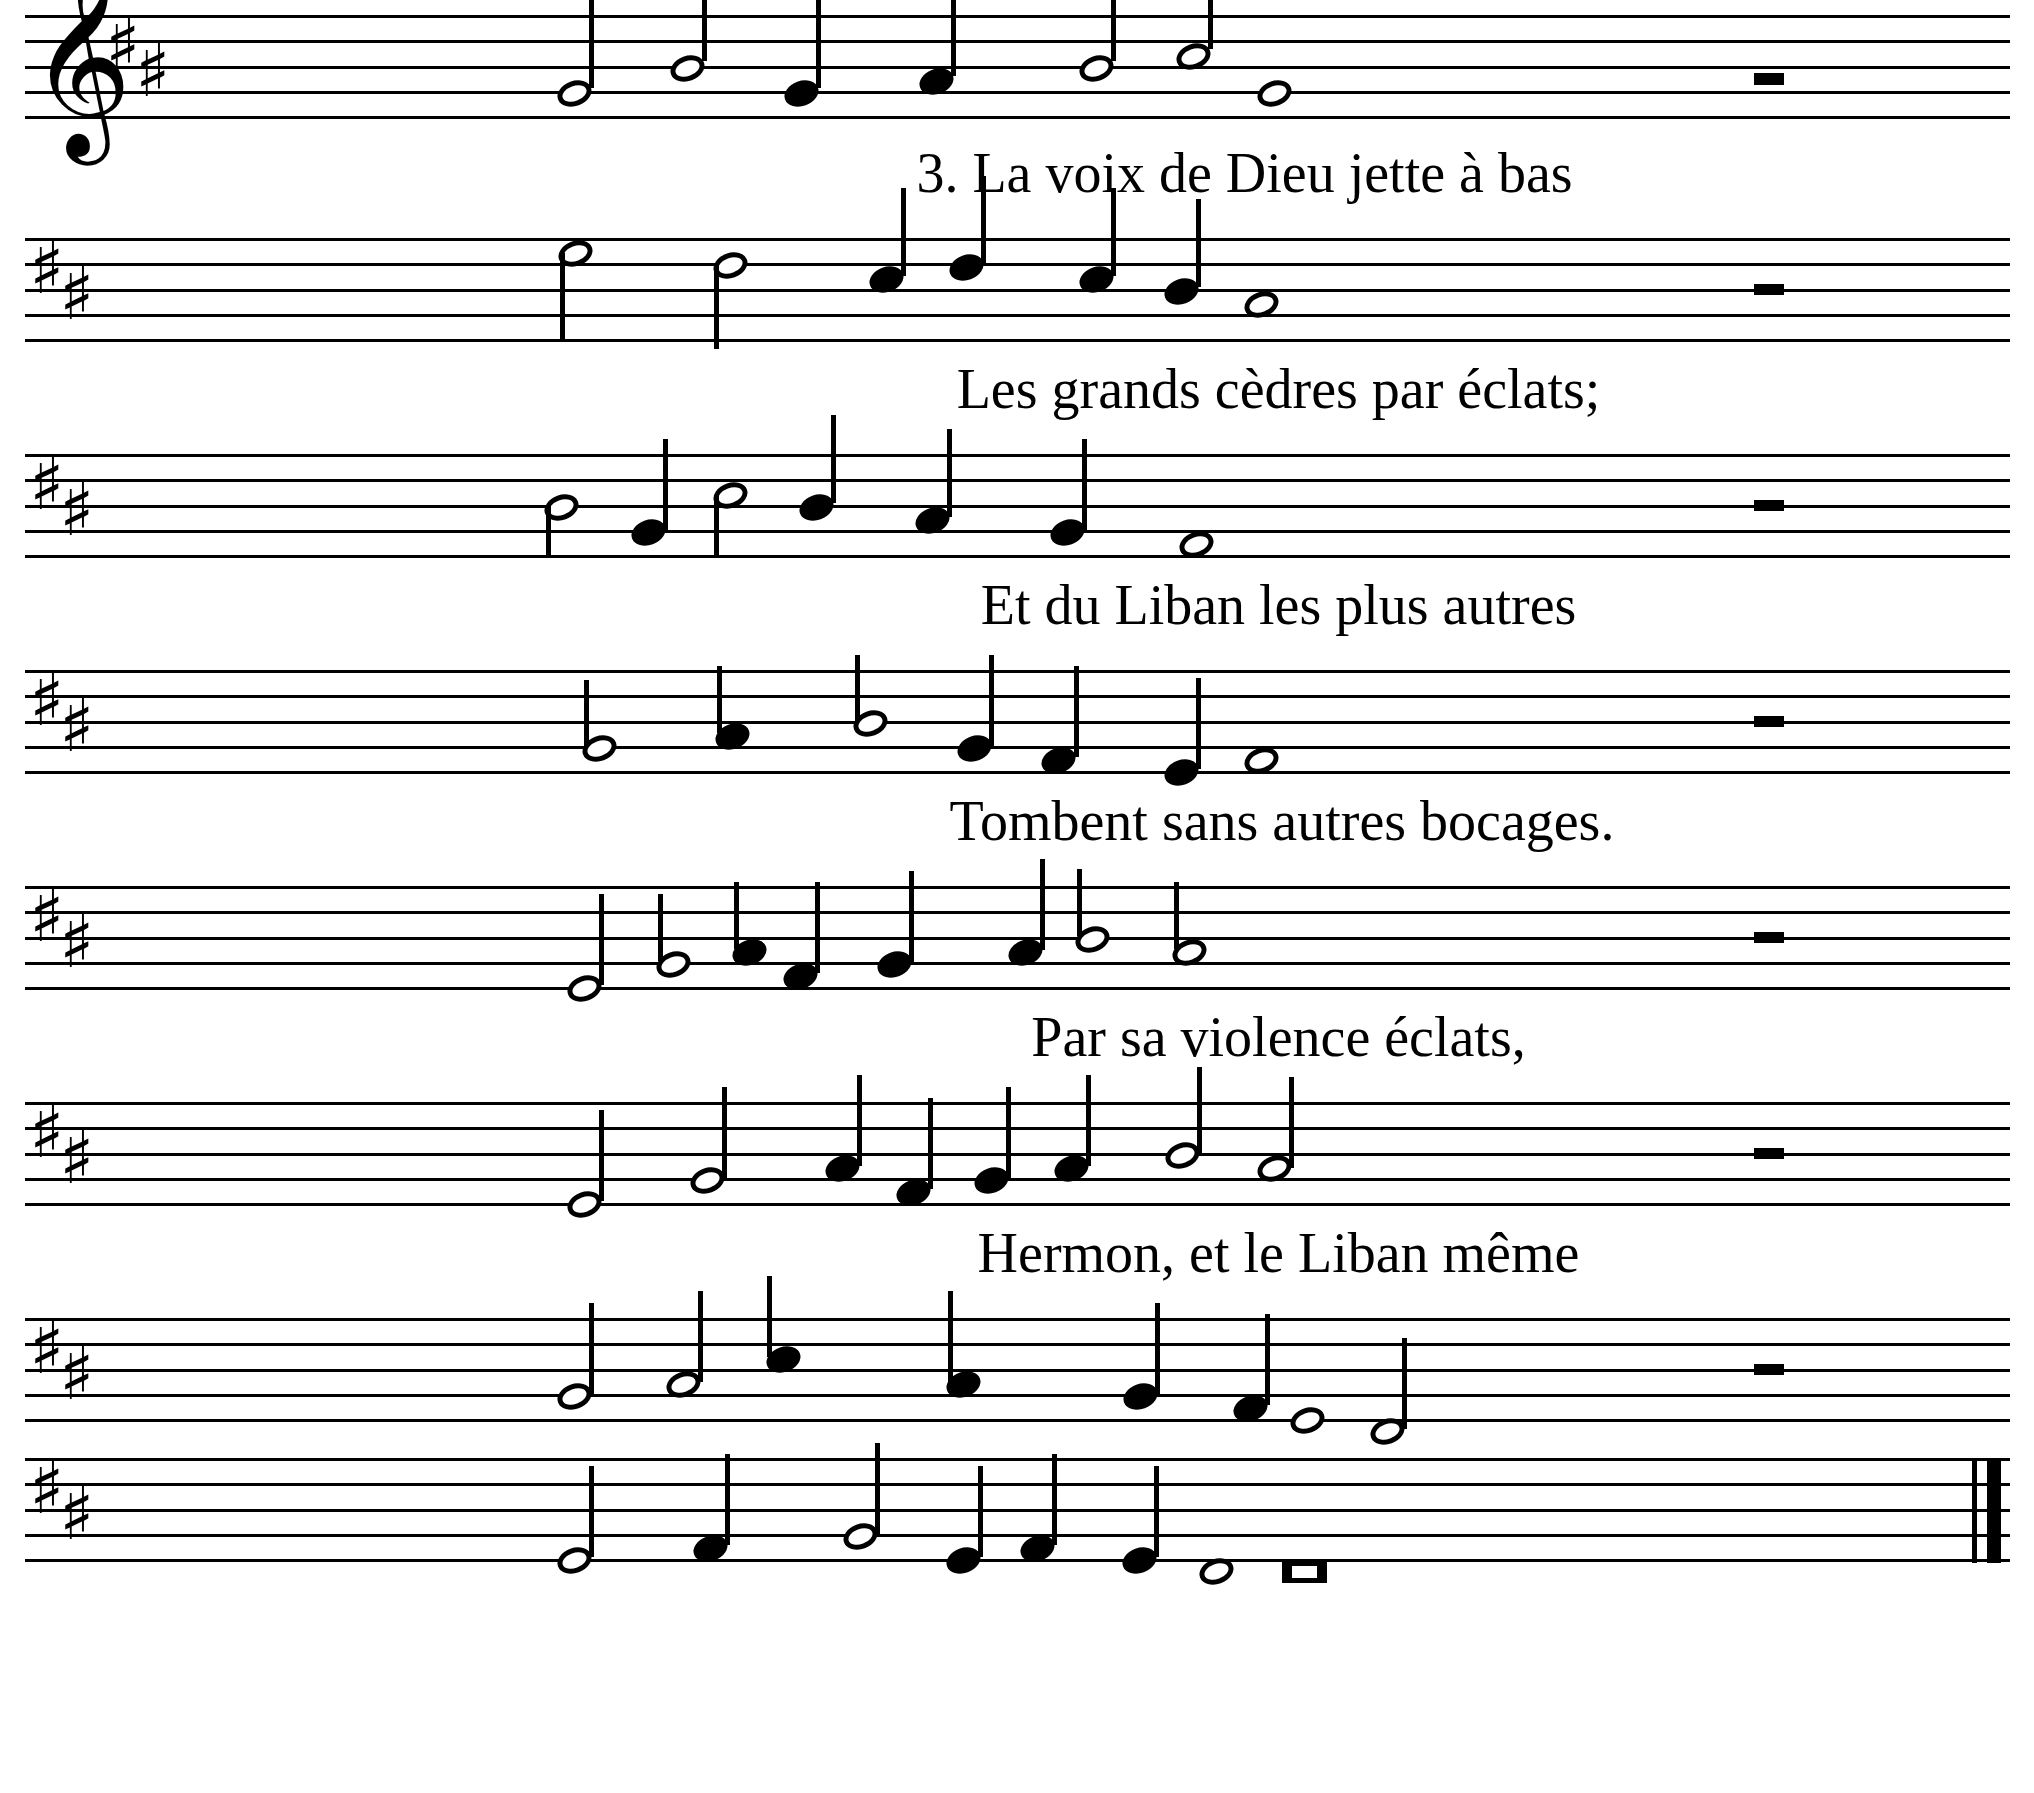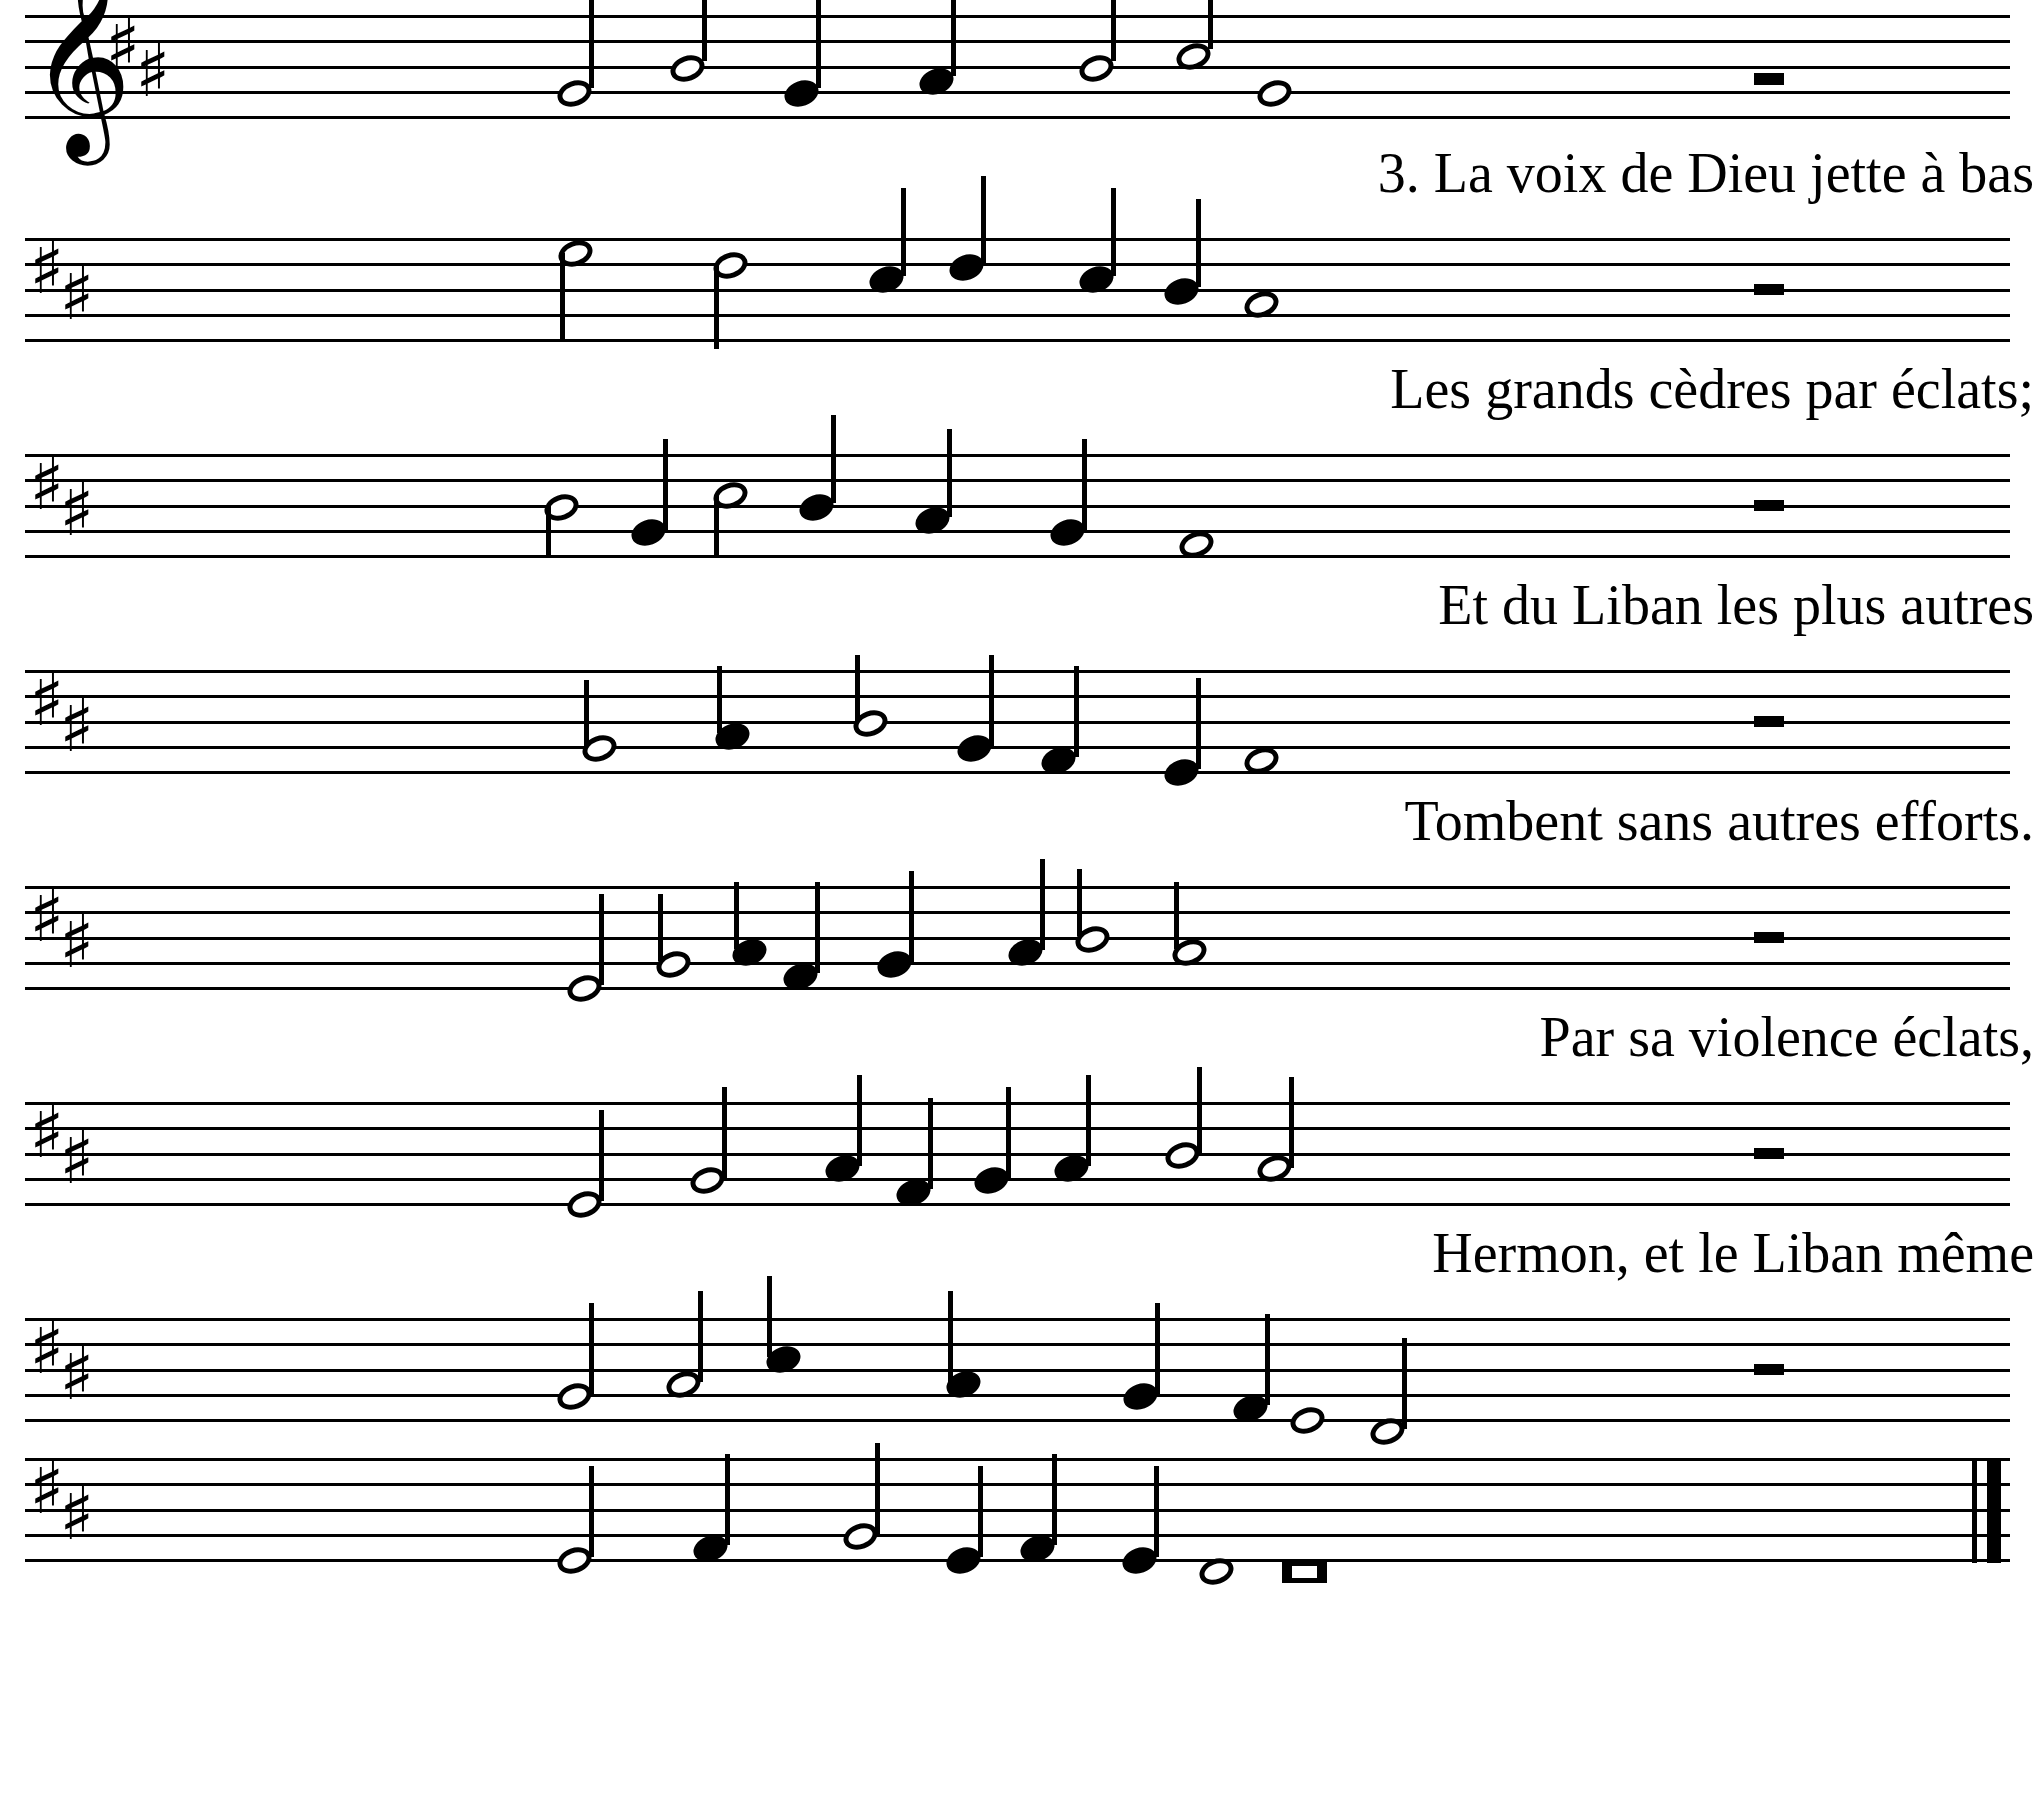--- a/index.html
+++ b/index.html
@@ -124,21 +124,21 @@
     width: 5px;
     height: 22px;
     background: #000;
     top: 0;
   }
   .breve .bar.left { left: 0; }
   .breve .bar.right { left: 40px; }
 
   
   .lyric {
-    text-align: right;
+    text-align: center;
     font-size: 56px;
     line-height: 1.0;
     font-family: "Liberation Serif", serif;
     white-space: pre;
   }
 </style>
 </head>
 <body>
 
 <div id="sheet">
@@ -278,21 +278,21 @@
       <div class="note filled" style="left:1041px; top:93px;"></div>
       <div class="stem" style="left:1074px; top:11.8px; height:91px;"></div>
 
       <div class="note filled" style="left:1164px; top:105px;"></div>
       <div class="stem" style="left:1196px; top:23.6px; height:91px;"></div>
 
       <div class="note open" style="left:1244px; top:93px;"></div>
 
       <div class="rest" style="left:1754px; top:61px;"></div>
     </div>
-    <div class="lyric" style="margin-left:530px; margin-top:20px;">Tombent sans autres efforts.</div>
+    <div class="lyric" style="margin-left:530px; margin-top:20px;">Tombent sans autres bocages.</div>
   </div>
 
   <div class="system" style="margin-top:22px;">
     <div class="staff">
       <div class="line l1"></div>
       <div class="line l2"></div>
       <div class="line l3"></div>
       <div class="line l4"></div>
       <div class="line l5"></div>
 

